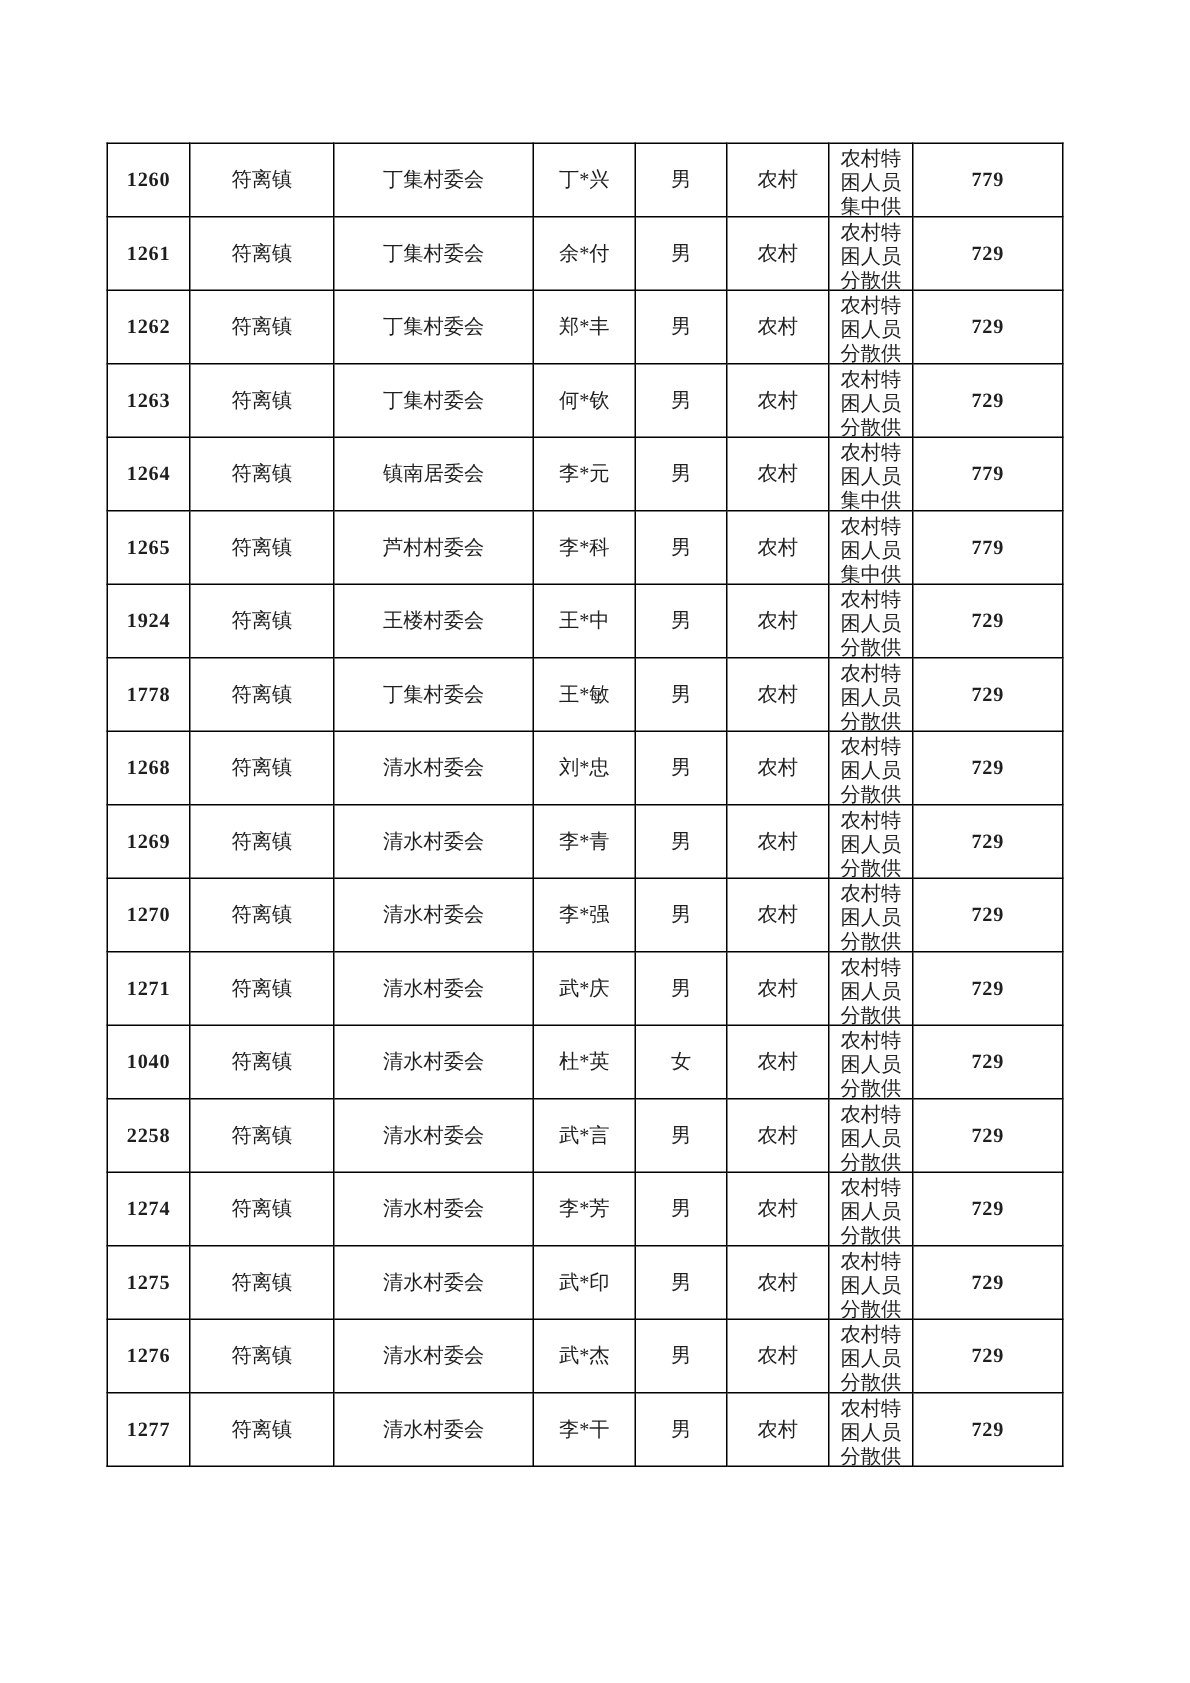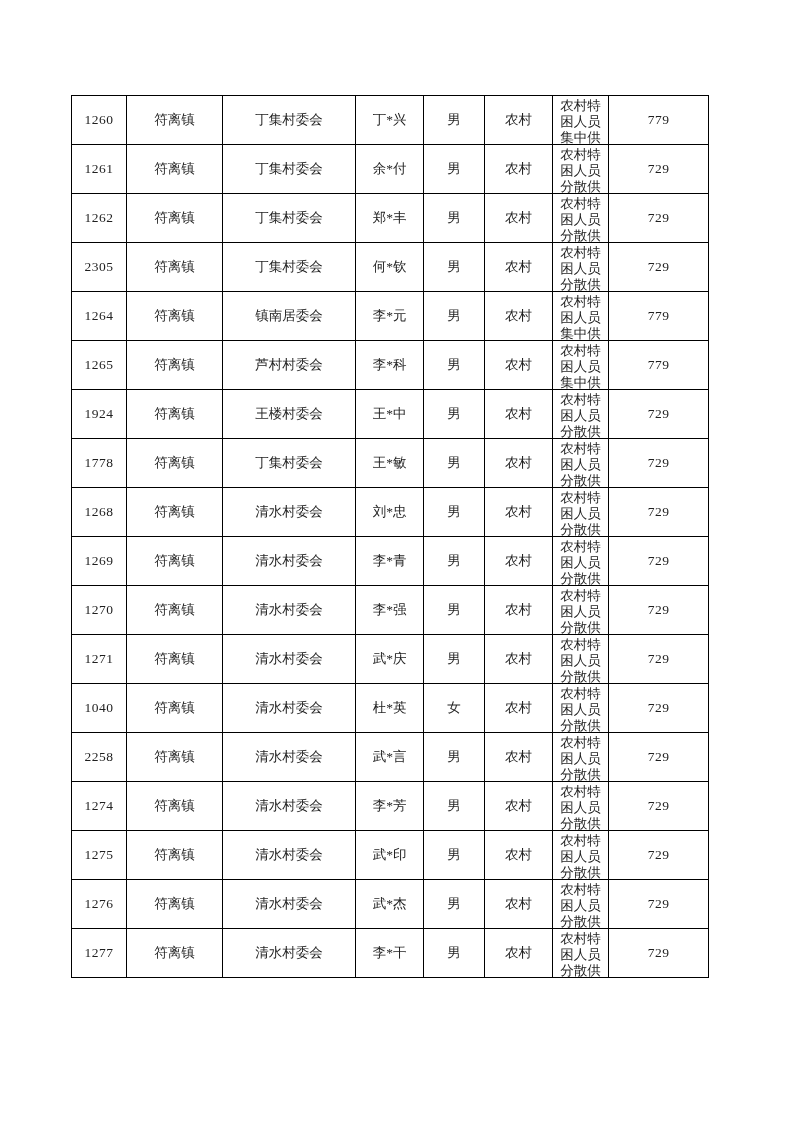--- a/index.html
+++ b/index.html
@@ -42,21 +42,21 @@
     box-sizing: border-box;
   }
   col.c-seq     { width: 55px; }
   col.c-town    { width: 96px; }
   col.c-village { width: 133px; }
   col.c-name    { width: 68px; }
   col.c-gender  { width: 61px; }
   col.c-area    { width: 68px; }
   col.c-cat     { width: 56px; }
   col.c-amount  { width: 100px; }
-  td.num { font-size: 14px; letter-spacing: 0.5px; }
+  td.num { font-size: 14px; letter-spacing: 0.5px; font-weight: bold; }
   td.cat-cell { vertical-align: top; }
   .cat-clip {
     height: 46px;
     overflow: hidden;
     width: 44px;
     margin: 1px auto 0;
     font-size: 13.5px;
   }
   .cat-line {
     height: 16.4px;
@@ -122,21 +122,21 @@
     <td class="cat-cell">
       <div class="cat-clip">
               <div class="cat-line">农村特</div>
               <div class="cat-line">困人员</div>
               <div class="cat-line">分散供</div>
             </div>
     </td>
     <td class="num">729</td>
   </tr>
         <tr>
-    <td class="num">2305</td>
+    <td class="num">1263</td>
     <td>符离镇</td>
     <td>丁集村委会</td>
     <td>何*钦</td>
     <td>男</td>
     <td>农村</td>
     <td class="cat-cell">
       <div class="cat-clip">
               <div class="cat-line">农村特</div>
               <div class="cat-line">困人员</div>
               <div class="cat-line">分散供</div>

